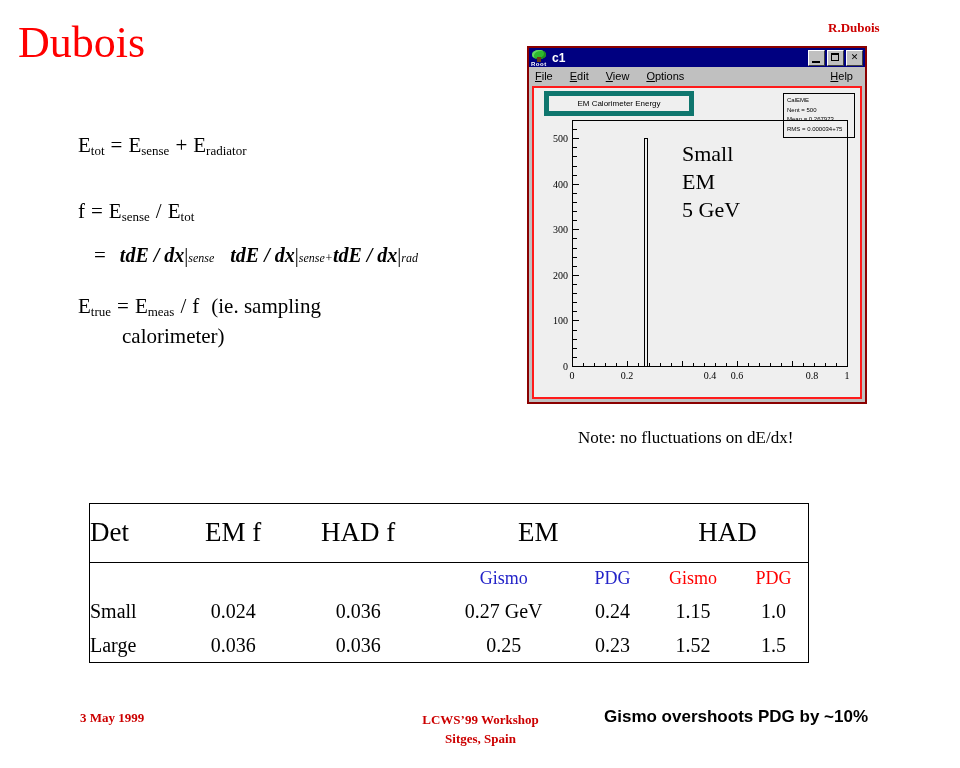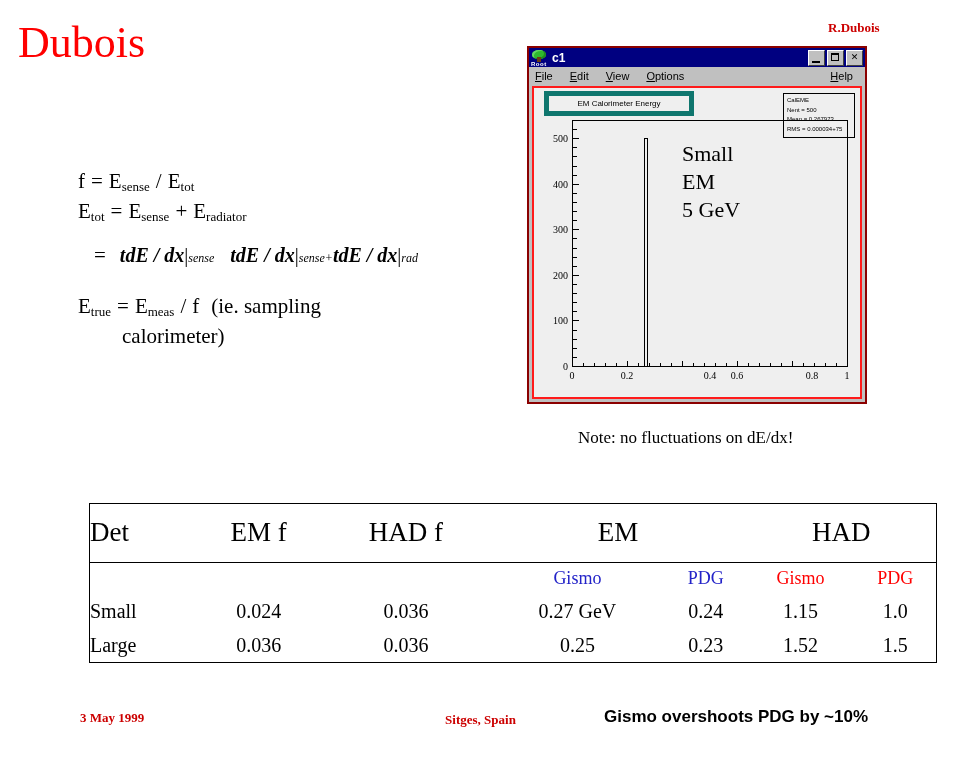--- a/index.html
+++ b/index.html
@@ -198,21 +198,21 @@
   }
 
   #note{
     left:578px;top:428px;
     font-family:"Liberation Serif", serif;
     font-size:17px;color:#000;white-space:nowrap;
   }
 
   
   #result-table{
-    left:89px;top:503px;width:848px;height:160px;
+    left:89px;top:503px;width:720px;height:160px;
     border:1.5px solid #000;
     box-sizing:border-box;
     background:#fff;
   }
   #result-table table{
     border-collapse:collapse;width:100%;height:100%;
     font-family:"Liberation Serif", serif;
   }
   #result-table td{padding:0;vertical-align:middle;}
   .hdr-row td{
@@ -253,26 +253,26 @@
   }
 </style>
 </head>
 <body>
 
 <div class="abs" id="author">R.Dubois</div>
 <div class="abs" id="page-title">Dubois</div>
 
 <div class="abs" id="formulas">
 
+  <div class="frow">
+    <span>E</span><sub>tot</sub><span class="sp"></span><span>=</span><span class="sp"></span><span>E</span><sub>sense</sub><span class="sp"></span><span>+</span><span class="sp"></span><span>E</span><sub>radiator</sub>
+  </div>
+
   <div class="frow" style="margin-top:36px;">
     <span>f</span><span class="sp"></span><span>=</span><span class="sp"></span><span>E</span><sub>sense</sub><span class="sp"></span><span>/</span><span class="sp"></span><span>E</span><sub>tot</sub>
-  </div>
-
-  <div class="frow">
-    <span>E</span><sub>tot</sub><span class="sp"></span><span>=</span><span class="sp"></span><span>E</span><sub>sense</sub><span class="sp"></span><span>+</span><span class="sp"></span><span>E</span><sub>radiator</sub>
   </div>
 
   <div class="fracline">
     <span class="eq">=</span>
     <span class="frac">
       <span class="num"><span>tdE / dx</span><span class="bar-glyph">|</span><span class="sm">sense</span></span>
       <span class="bar"></span>
       <span class="den"><span>tdE / dx</span><span class="bar-glyph">|</span><span class="sm">sense</span><span class="sm">+</span><span>tdE / dx</span><span class="bar-glyph">|</span><span class="sm">rad</span></span>
     </span>
   </div>
@@ -440,15 +440,16 @@
       <td class="blue">0.23</td>
       <td class="red">1.52</td>
       <td class="red">1.5</td>
     </tr>
   </tbody>
     </table>
 </div>
 
 <div class="abs" id="footer-date">3 May 1999</div>
 <div class="abs" id="footer-venue">
+  <div>LCWS’99 Workshop</div>
   <div>Sitges, Spain</div>
 </div>
 <div class="abs" id="footer-note">Gismo overshoots PDG by ~10%</div>
 
 </body></html>

